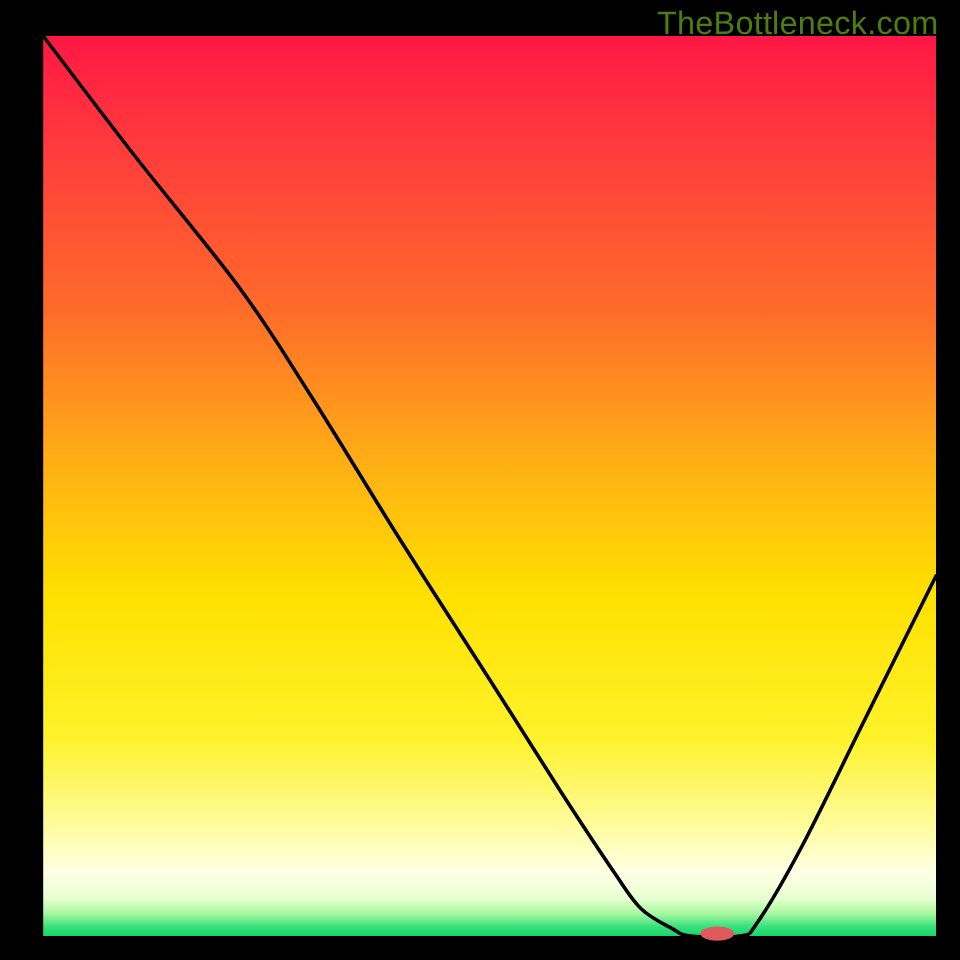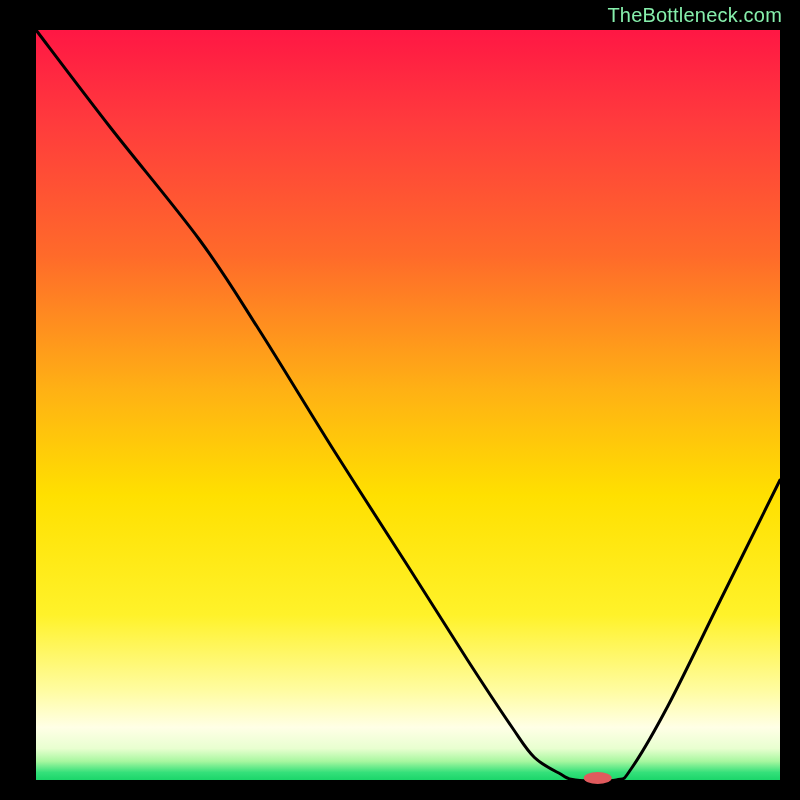--- a/index.html
+++ b/index.html
@@ -14,23 +14,23 @@
     position: relative;
     width: 800px;
     height: 800px;
     background: #000;
   }
   .watermark {
     position: absolute;
     top: 4px;
     right: 18px;
     font-family: Arial, Helvetica, sans-serif;
-    font-size: 20px;
+    font-size: 27px;
     font-weight: 500;
-    color: #86efac;
+    color: #4d7c0f;
     letter-spacing: 0.2px;
   }
   svg {
     position: absolute;
     top: 0;
     left: 0;
   }
 </style>
 </head>
 <body>

